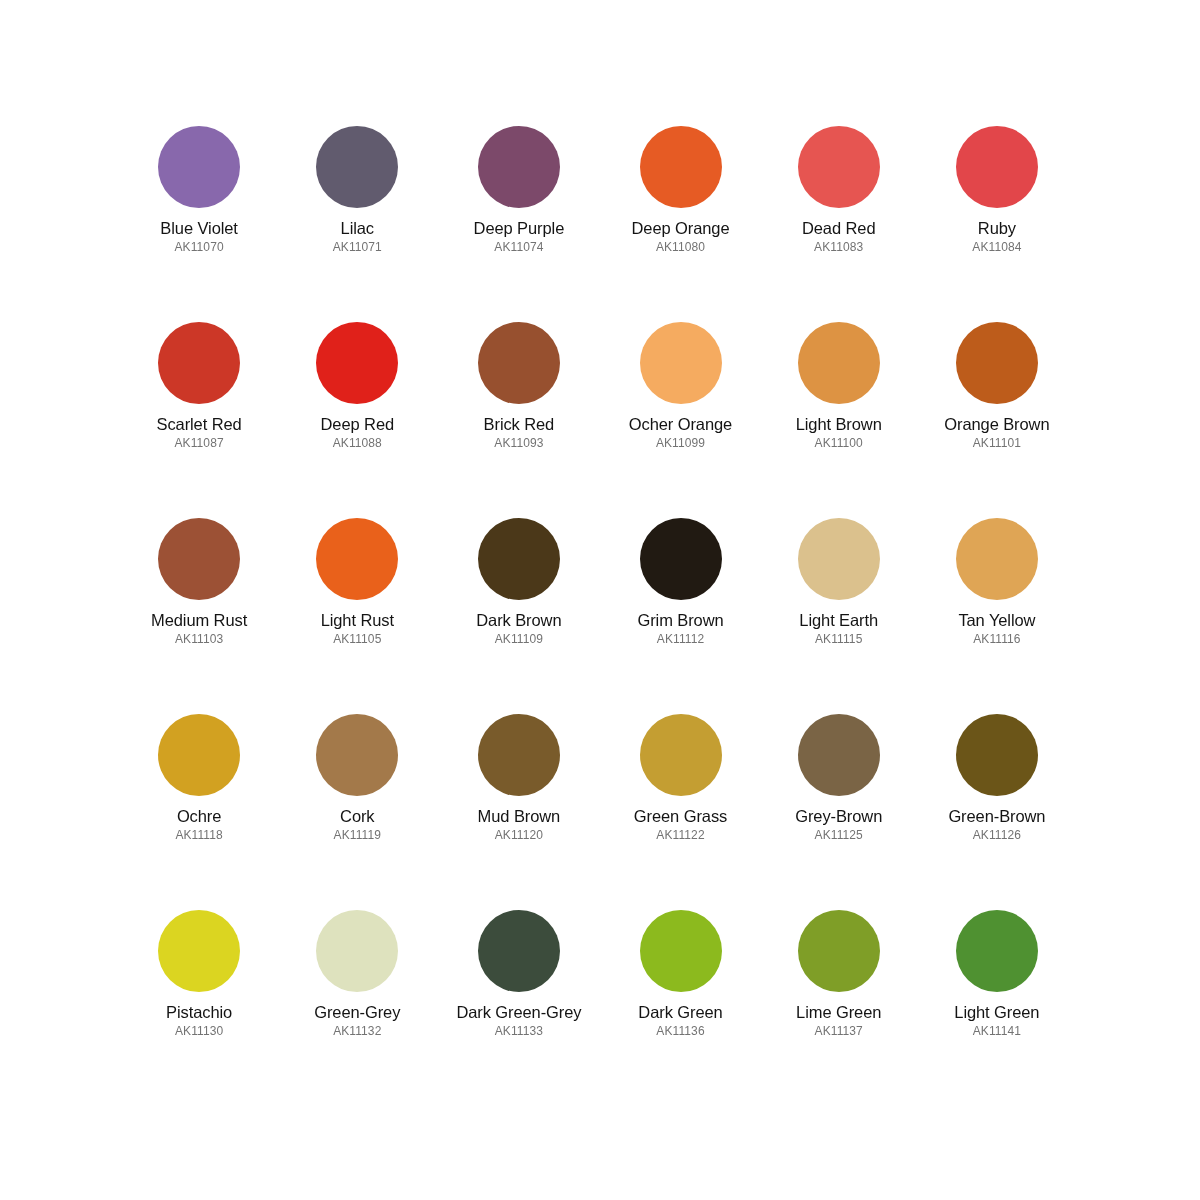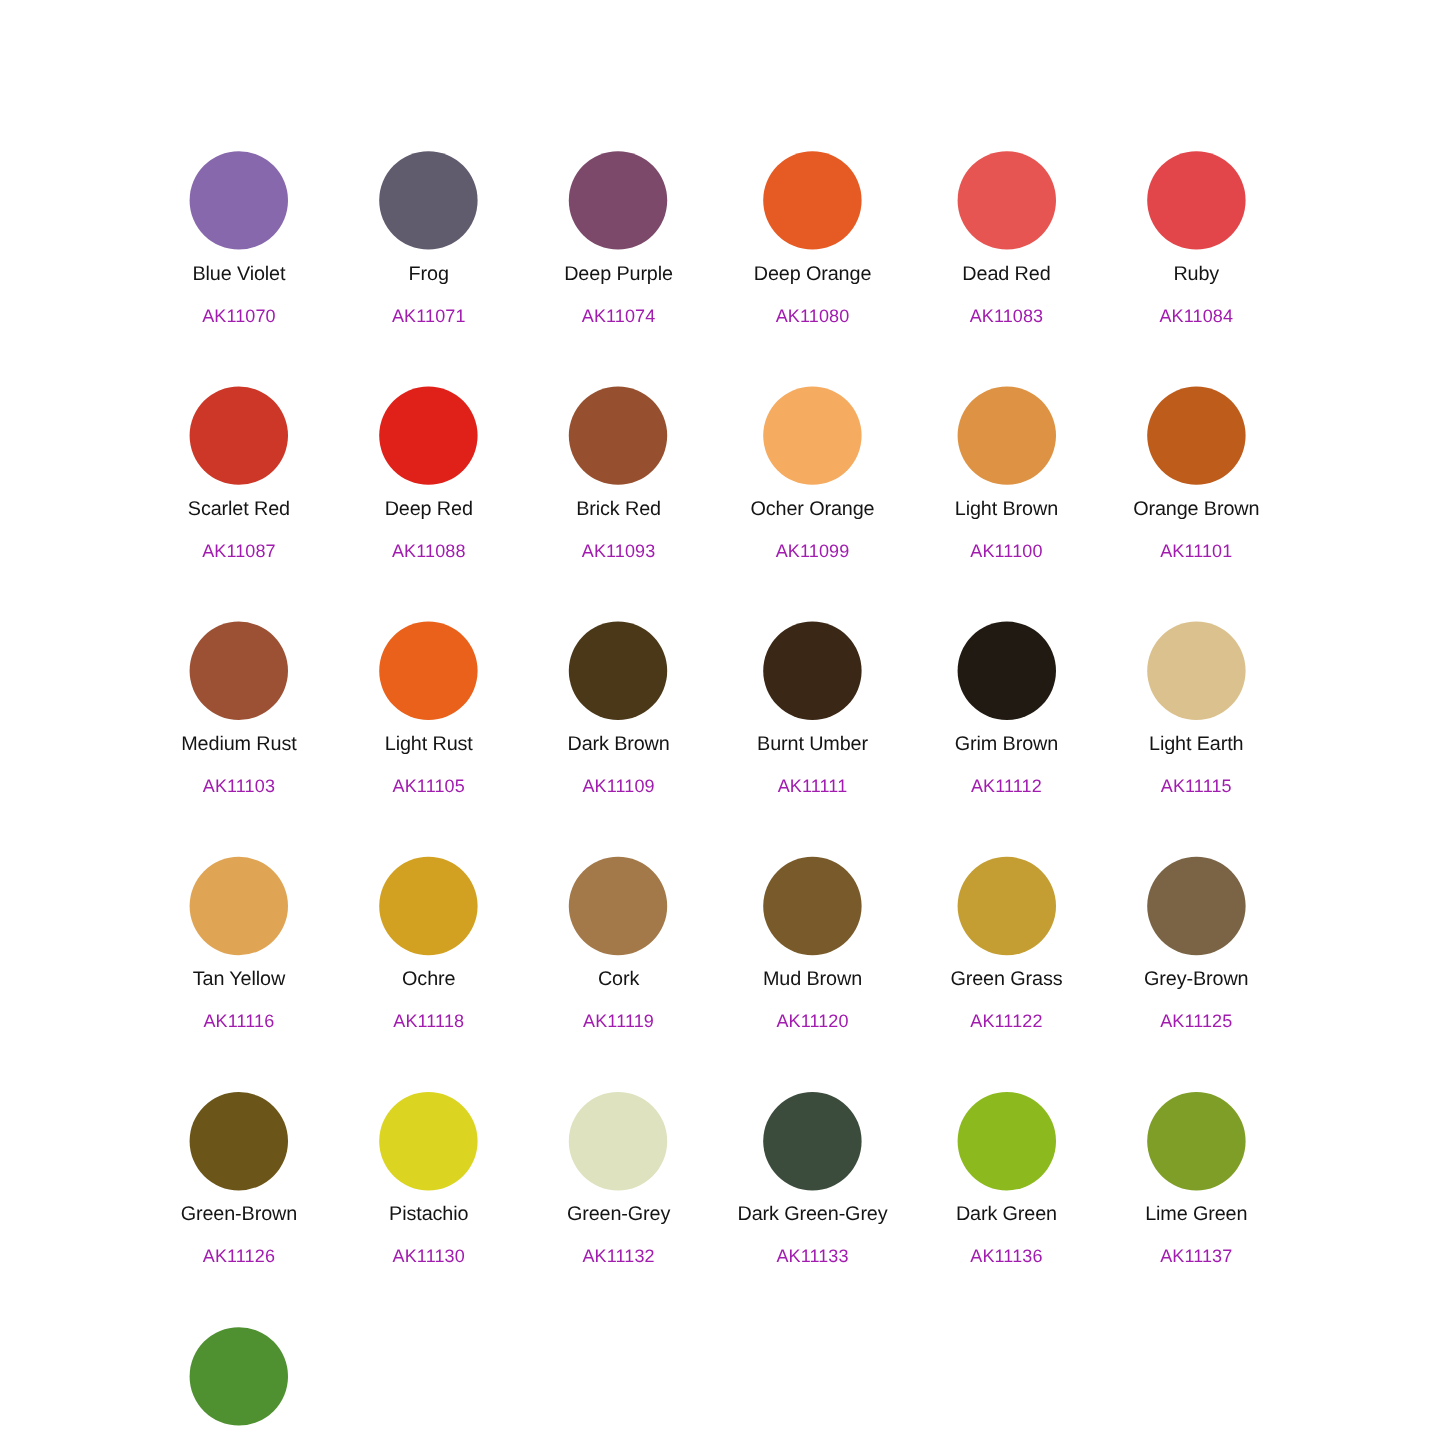--- a/index.html
+++ b/index.html
@@ -58,42 +58,42 @@
   .swatch-name {
     font-size: 16.5px;
     font-weight: 500;
     line-height: 1.15;
     letter-spacing: -0.1px;
     color: #141414;
     white-space: nowrap;
   }
 
   .swatch-code {
-    font-size: 15px;
+    font-size: 12px;
     font-weight: 400;
     line-height: 1.3;
     letter-spacing: 0.1px;
-    color: #a21caf;
-    margin-top: 16px;
+    color: #737373;
+    margin-top: 2px;
     white-space: nowrap;
   }
 </style>
 </head>
 <body>
 
 <div id="swatch-sheet">
   <div id="swatch-grid">
       <div class="swatch-cell">
         <div class="swatch-dot" style="background: rgb(136, 104, 172);"></div>
         <div class="swatch-name">Blue Violet</div>
         <div class="swatch-code">AK11070</div>
       </div>
       <div class="swatch-cell">
         <div class="swatch-dot" style="background: rgb(97, 91, 110);"></div>
-        <div class="swatch-name">Frog</div>
+        <div class="swatch-name">Lilac</div>
         <div class="swatch-code">AK11071</div>
       </div>
       <div class="swatch-cell">
         <div class="swatch-dot" style="background: rgb(124, 73, 106);"></div>
         <div class="swatch-name">Deep Purple</div>
         <div class="swatch-code">AK11074</div>
       </div>
       <div class="swatch-cell">
         <div class="swatch-dot" style="background: rgb(230, 91, 36);"></div>
         <div class="swatch-name">Deep Orange</div>
@@ -148,25 +148,20 @@
         <div class="swatch-dot" style="background: rgb(233, 97, 27);"></div>
         <div class="swatch-name">Light Rust</div>
         <div class="swatch-code">AK11105</div>
       </div>
       <div class="swatch-cell">
         <div class="swatch-dot" style="background: rgb(75, 56, 25);"></div>
         <div class="swatch-name">Dark Brown</div>
         <div class="swatch-code">AK11109</div>
       </div>
       <div class="swatch-cell">
-        <div class="swatch-dot" style="background: rgb(59, 39, 21);"></div>
-        <div class="swatch-name">Burnt Umber</div>
-        <div class="swatch-code">AK11111</div>
-      </div>
-      <div class="swatch-cell">
         <div class="swatch-dot" style="background: rgb(33, 26, 18);"></div>
         <div class="swatch-name">Grim Brown</div>
         <div class="swatch-code">AK11112</div>
       </div>
       <div class="swatch-cell">
         <div class="swatch-dot" style="background: rgb(219, 193, 141);"></div>
         <div class="swatch-name">Light Earth</div>
         <div class="swatch-code">AK11115</div>
       </div>
       <div class="swatch-cell">

